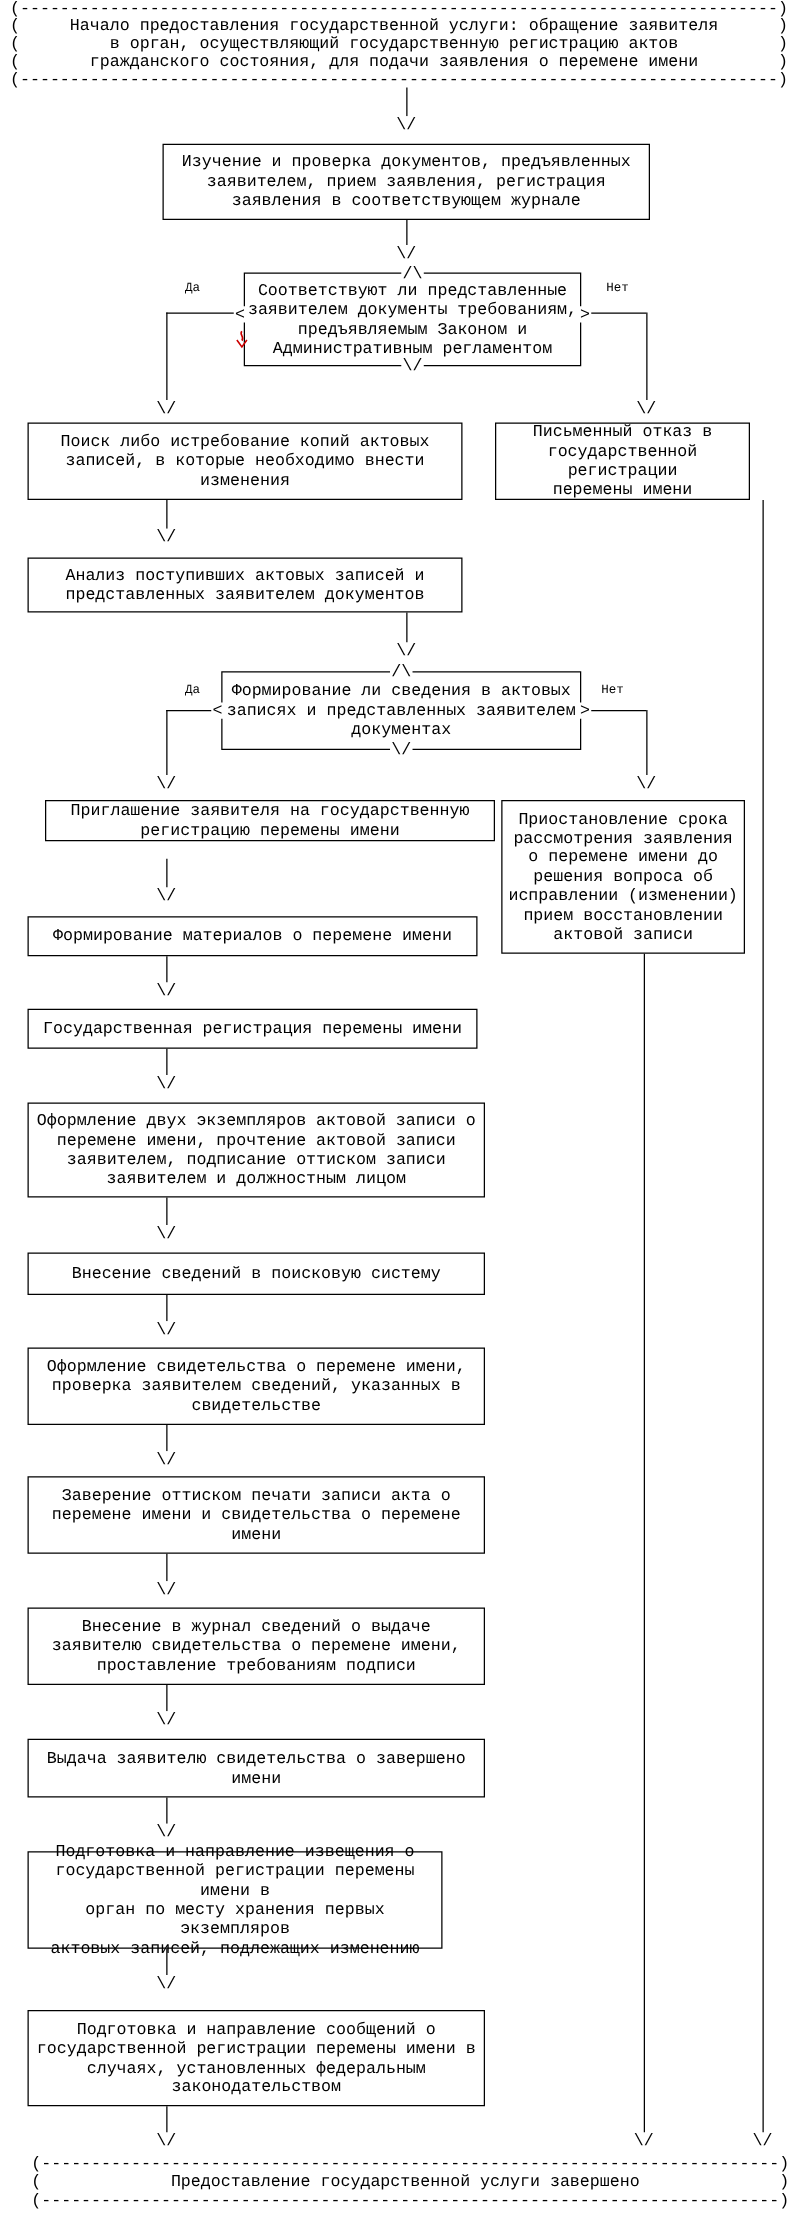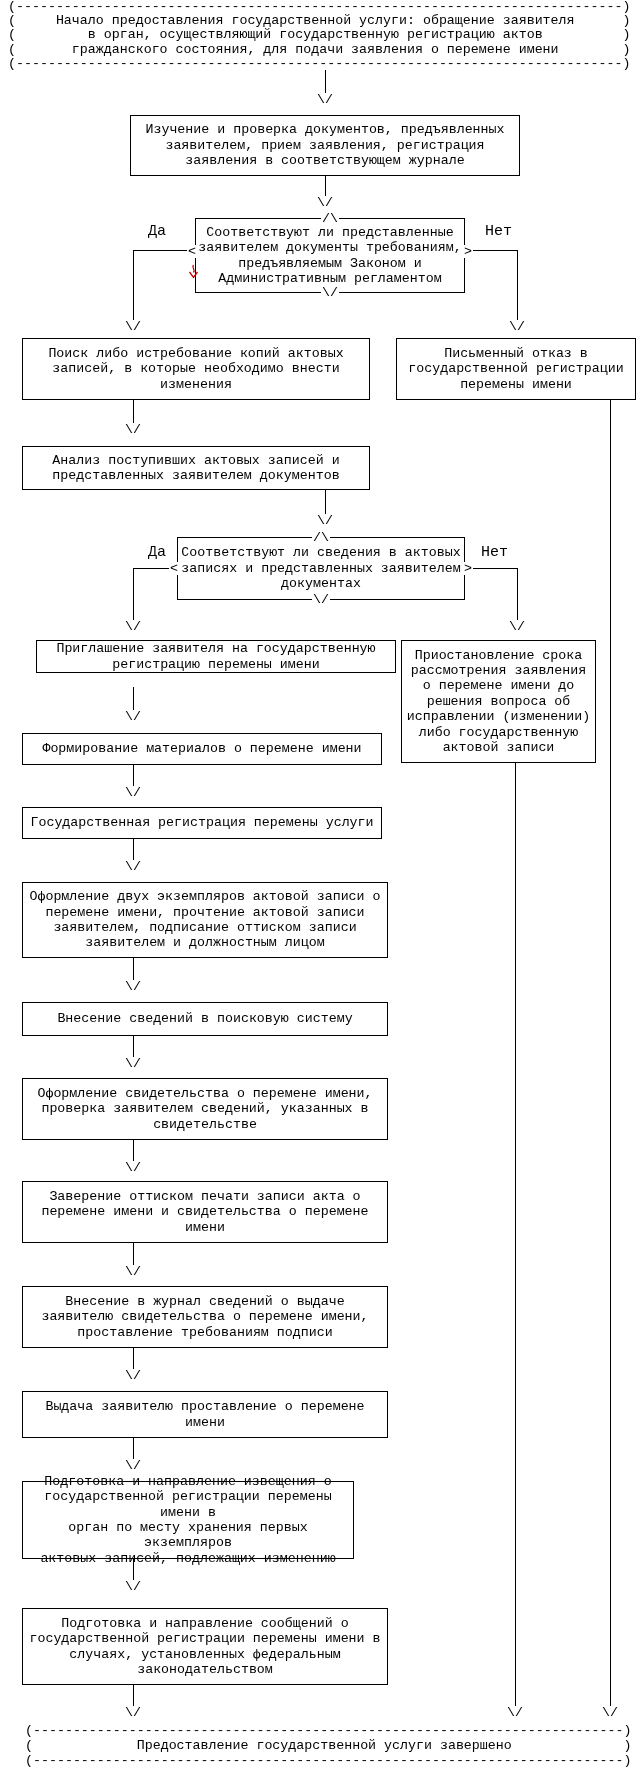--- a/index.html
+++ b/index.html
@@ -33,21 +33,21 @@
   .gl{left:-9px;}
   .gr{right:-9px;}
   
   .vl{position:absolute;width:1px;background:#000;}
   .hl{position:absolute;height:1px;background:#000;}
   
   .ah{
     position:absolute;width:18px;margin-left:-9px;text-align:center;
     line-height:13px;font-size:13.3px;background:#fff;z-index:2;
   }
-  .branch-label{position:absolute;line-height:15px;font-size:15px;}
+  .branch-label{position:absolute;line-height:15px;font-size:10px;}
   .red-mark{position:absolute;z-index:4;}
 </style>
 </head>
 <body>
 
 <div class="canvas">
 
   <div class="term" style="left:8px;top:0px">(----------------------------------------------------------------------------)
 (     Начало предоставления государственной услуги: обращение заявителя      )
 (         в орган, осуществляющий государственную регистрацию актов          )
@@ -91,21 +91,21 @@
   <div class="hl" style="left:465px;top:250px;width:52px"></div>
   <div class="vl" style="left:517px;top:250px;height:70px"></div>
   <div class="ah" style="left:517px;top:320px">\/</div>
 
   <div class="box" style="left:22px;top:338px;width:348px;height:62px">
     <div class="bt">Поиск либо истребование копий актовых
 записей, в которые необходимо внести
 изменения</div>
   </div>
 
-  <div class="box" style="left:396px;top:338px;width:240px;height:62px">
+  <div class="box" style="left:396px;top:338px;width:204px;height:62px">
     <div class="bt">Письменный отказ в
 государственной регистрации
 перемены имени</div>
   </div>
 
   <div class="vl" style="left:610px;top:400px;height:1306px"></div>
   <div class="ah" style="left:610px;top:1706px">\/</div>
 
   <div class="vl" style="left:133px;top:400px;height:23px"></div>
   <div class="ah" style="left:133px;top:423px">\/</div>
@@ -116,21 +116,21 @@
   </div>
 
   <div class="vl" style="left:325px;top:490px;height:24px"></div>
   <div class="ah" style="left:325px;top:514px">\/</div>
 
   <div class="box" style="left:177px;top:537px;width:288px;height:63px">
     <span class="g gt">/\</span>
     <span class="g gb">\/</span>
     <span class="g gl" style="top:24px">&lt;</span>
     <span class="g gr" style="top:24px">&gt;</span>
-    <div class="bt">Соответствуют ли сведения в актовых
+    <div class="bt">Формирование ли сведения в актовых
 записях и представленных заявителем
 документах</div>
   </div>
 
   <div class="branch-label" style="left:148px;top:545px">Да</div>
   <div class="hl" style="left:133px;top:568px;width:44px"></div>
   <div class="vl" style="left:133px;top:568px;height:52px"></div>
   <div class="ah" style="left:133px;top:620px">\/</div>
 
   <div class="branch-label" style="left:481px;top:545px">Нет</div>
@@ -142,39 +142,39 @@
     <div class="bt">Приглашение заявителя на государственную
 регистрацию перемены имени</div>
   </div>
 
   <div class="box" style="left:401px;top:640px;width:195px;height:123px">
     <div class="bt">Приостановление срока
 рассмотрения заявления
 о перемене имени до
 решения вопроса об
 исправлении (изменении)
-либо государственную
+прием восстановлении
 актовой записи</div>
   </div>
 
   <div class="vl" style="left:515px;top:763px;height:943px"></div>
   <div class="ah" style="left:515px;top:1706px">\/</div>
 
   <div class="vl" style="left:133px;top:687px;height:23px"></div>
   <div class="ah" style="left:133px;top:710px">\/</div>
 
   <div class="box" style="left:22px;top:733px;width:360px;height:32px">
     <div class="bt">Формирование материалов о перемене имени</div>
   </div>
 
   <div class="vl" style="left:133px;top:765px;height:21px"></div>
   <div class="ah" style="left:133px;top:786px">\/</div>
 
   <div class="box" style="left:22px;top:807px;width:360px;height:32px">
-    <div class="bt">Государственная регистрация перемены услуги</div>
+    <div class="bt">Государственная регистрация перемены имени</div>
   </div>
 
   <div class="vl" style="left:133px;top:839px;height:21px"></div>
   <div class="ah" style="left:133px;top:860px">\/</div>
 
   <div class="box" style="left:22px;top:882px;width:366px;height:76px">
     <div class="bt">Оформление двух экземпляров актовой записи о
 перемене имени, прочтение актовой записи
 заявителем, подписание оттиском записи
 заявителем и должностным лицом</div>
@@ -211,21 +211,21 @@
   <div class="box" style="left:22px;top:1286px;width:366px;height:62px">
     <div class="bt">Внесение в журнал сведений о выдаче
 заявителю свидетельства о перемене имени,
 проставление требованиям подписи</div>
   </div>
 
   <div class="vl" style="left:133px;top:1348px;height:21px"></div>
   <div class="ah" style="left:133px;top:1369px">\/</div>
 
   <div class="box" style="left:22px;top:1391px;width:366px;height:47px">
-    <div class="bt">Выдача заявителю проставление о перемене
+    <div class="bt">Выдача заявителю свидетельства о завершено
 имени</div>
   </div>
 
   <div class="vl" style="left:133px;top:1438px;height:21px"></div>
   <div class="ah" style="left:133px;top:1459px">\/</div>
 
   <div class="box" style="left:22px;top:1481px;width:332px;height:78px">
     <div class="bt">Подготовка и направление извещения о
 государственной регистрации перемены имени в
 орган по месту хранения первых экземпляров

